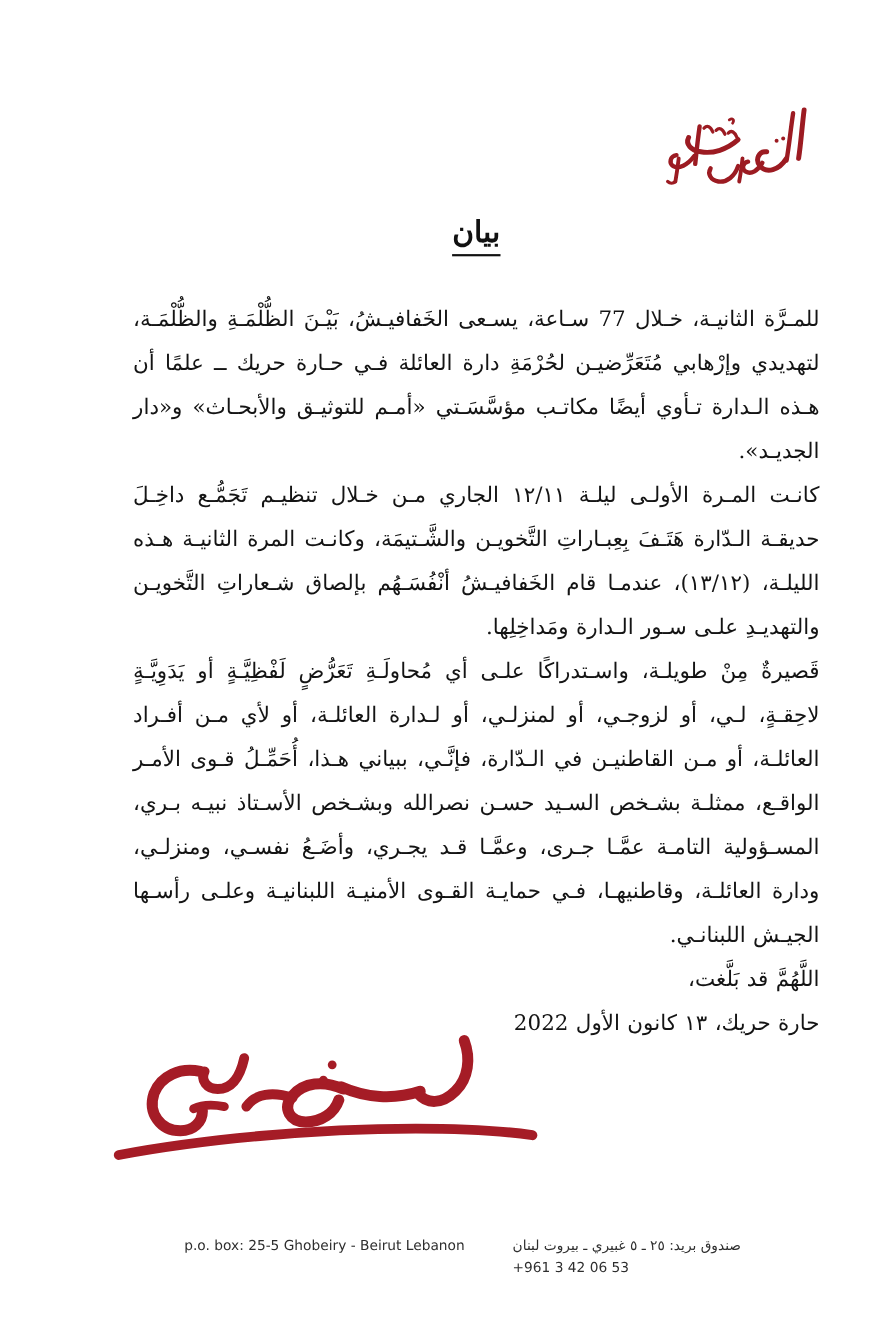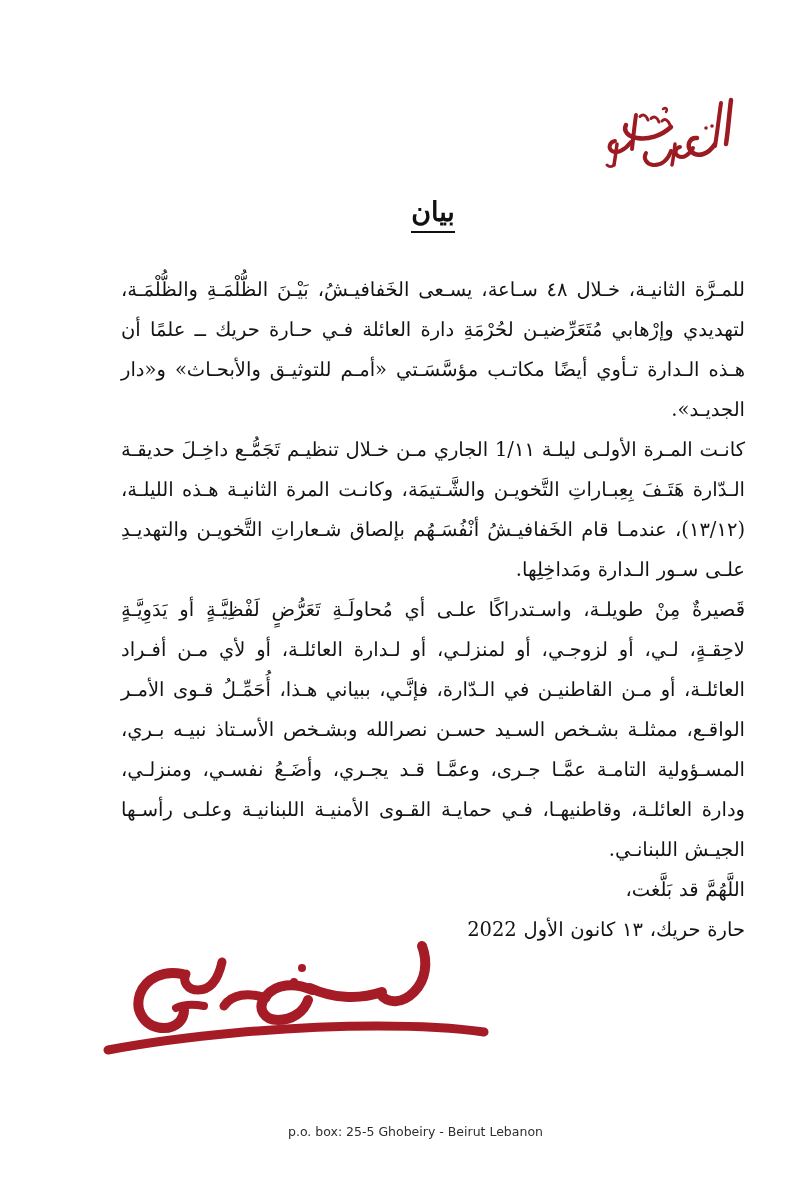--- a/index.html
+++ b/index.html
@@ -101,21 +101,21 @@
   }
   .footer-ar {
     direction: rtl;
     text-align: left;
     width: 250px;
   }
   .footer-ar .ar-line { text-align: left; }
   .footer-ar .tel-line { direction: ltr; text-align: left; }
   .footer-en {
     direction: ltr;
-    text-align: left;
+    text-align: center;
     width: 290px;
   }
 </style>
 </head>
 <body>
 
 <div class="page">
 
   <div class="logo-wrap" title="لقمان سليم">
     <svg viewBox="0 0 290 156" xmlns="http://www.w3.org/2000/svg">
@@ -148,22 +148,22 @@
         <path d="M38 146 C34 150 28 150 24 146" stroke-width="6"></path>
       </g>
     </svg>
   </div>
 
   <div class="title">
     <span class="title-text">بيان</span>
   </div>
 
   <div class="body-block">
-    <p>للمـرَّة الثانيـة، خـلال ٤٨ سـاعة، يسـعى الخَفافيـشُ، بَيْـنَ الظُّلْمَـةِ والظُّلْمَـة، لتهديدي وإرْهابي مُتَعَرِّضيـن لحُرْمَةِ دارة العائلة فـي حـارة حريك ــ علمًا أن هـذه الـدارة  تـأوي أيضًا مكاتـب مؤسَّسَـتي «أمـم للتوثيـق والأبحـاث» و«دار الجديـد».</p>
-    <p>كانـت المـرة الأولـى ليلـة 1/١١ الجاري مـن خـلال تنظيـم تَجَمُّـع داخِـلَ حديقـة الـدّارة هَتَـفَ بِعِبـاراتِ التَّخويـن والشَّـتيمَة، وكانـت المرة الثانيـة هـذه الليلـة، (١٣/١٢)، عندمـا قام الخَفافيـشُ أنْفُسَـهُم بإلصاق شـعاراتِ التَّخويـن والتهديـدِ علـى سـور الـدارة ومَداخِلِها.</p>
+    <p>للمـرَّة الثانيـة، خـلال 77 سـاعة، يسـعى الخَفافيـشُ، بَيْـنَ الظُّلْمَـةِ والظُّلْمَـة، لتهديدي وإرْهابي مُتَعَرِّضيـن لحُرْمَةِ دارة العائلة فـي حـارة حريك ــ علمًا أن هـذه الـدارة  تـأوي أيضًا مكاتـب مؤسَّسَـتي «أمـم للتوثيـق والأبحـاث» و«دار الجديـد».</p>
+    <p>كانـت المـرة الأولـى ليلـة ١٢/١١ الجاري مـن خـلال تنظيـم تَجَمُّـع داخِـلَ حديقـة الـدّارة هَتَـفَ بِعِبـاراتِ التَّخويـن والشَّـتيمَة، وكانـت المرة الثانيـة هـذه الليلـة، (١٣/١٢)، عندمـا قام الخَفافيـشُ أنْفُسَـهُم بإلصاق شـعاراتِ التَّخويـن والتهديـدِ علـى سـور الـدارة ومَداخِلِها.</p>
     <p>قَصيرةٌ مِنْ طويلـة، واسـتدراكًا علـى أي مُحاولَـةِ تَعَرُّضٍ لَفْظِيَّـةٍ أو يَدَوِيَّـةٍ لاحِقـةٍ، لـي، أو لزوجـي، أو لمنزلـي، أو لـدارة العائلـة، أو لأي مـن أفـراد العائلـة، أو مـن القاطنيـن في الـدّارة، فإنَّـي، ببياني هـذا، أُحَمِّـلُ قـوى الأمـر الواقـع، ممثلـة بشـخص السـيد حسـن نصرالله وبشـخص الأسـتاذ نبيـه بـري، المسـؤولية التامـة عمَّـا جـرى، وعمَّـا قـد يجـري، وأضَـعُ نفسـي، ومنزلـي، ودارة العائلـة، وقاطنيهـا، فـي حمايـة القـوى الأمنيـة اللبنانيـة وعلـى رأسـها الجيـش اللبنانـي.</p>
     <p class="plain">اللَّهُمَّ قد بَلَّغت،</p>
     <p class="plain">حارة حريك، ١٣ كانون الأول 2022</p>
   </div>
 
   <div class="signature-wrap">
     <svg viewBox="0 0 400 135" xmlns="http://www.w3.org/2000/svg">
       <g fill="none" stroke="#A51C26" stroke-linecap="round" stroke-linejoin="round">
 
         <path d="M326 18 C332 34 330 52 318 64 C306 76 292 76 284 66" stroke-width="10"></path>
@@ -184,18 +184,22 @@
 
         <path d="M86 46 C68 42 50 50 44 66 C38 84 50 100 68 100
                  C80 100 88 92 88 82" stroke-width="10"></path>
 
         <path d="M12 122 C86 108 190 98 282 98 C324 98 360 100 388 104" stroke-width="9"></path>
       </g>
     </svg>
   </div>
 
   <div class="footer">
+    <div class="footer-col footer-ar">
+      <div class="ar-line">صندوق بريد: ٢٥ ـ ٥ غبيري ـ بيروت لبنان</div>
+      <div class="tel-line">+961 3 42 06 53</div>
+    </div>
     <div class="footer-col footer-en">
       <div>p.o. box: 25-5 Ghobeiry - Beirut  Lebanon</div>
     </div>
   </div>
 
 </div>
 
 </body></html>

